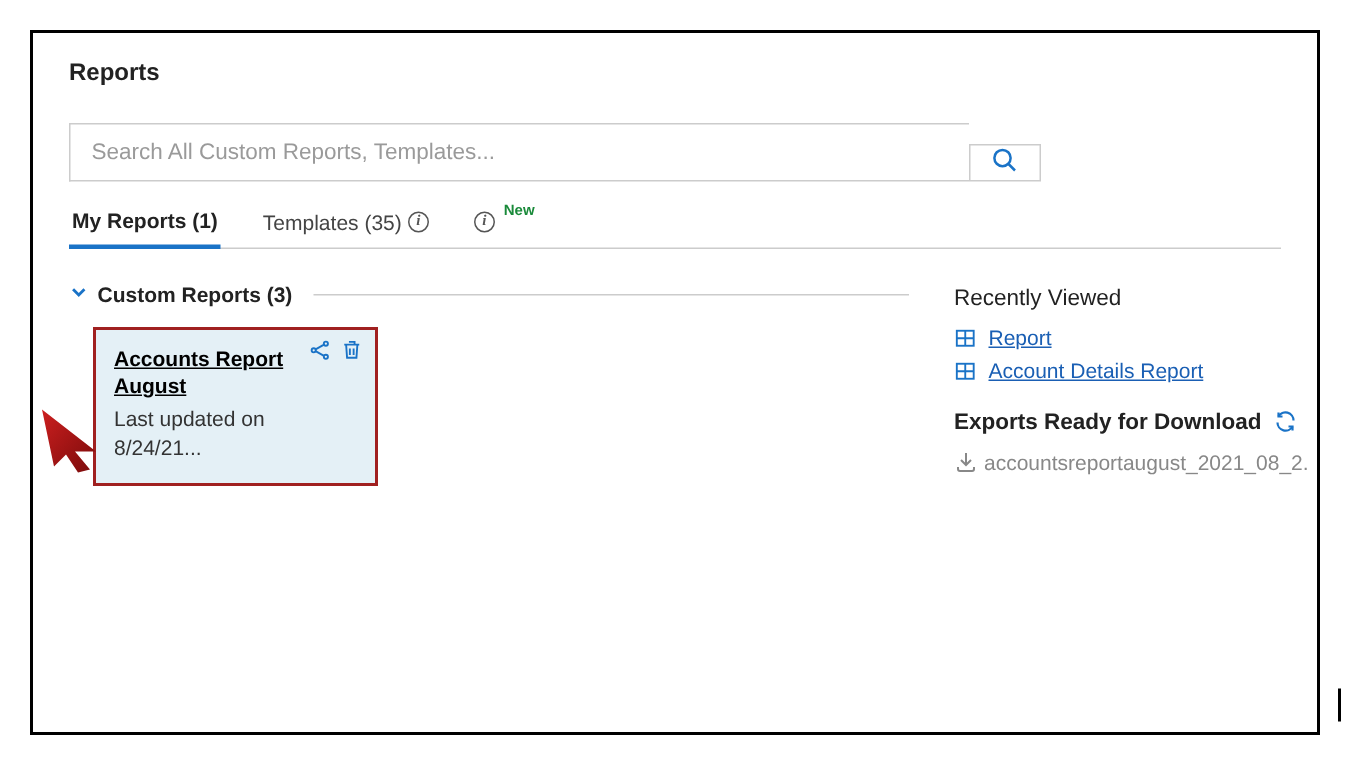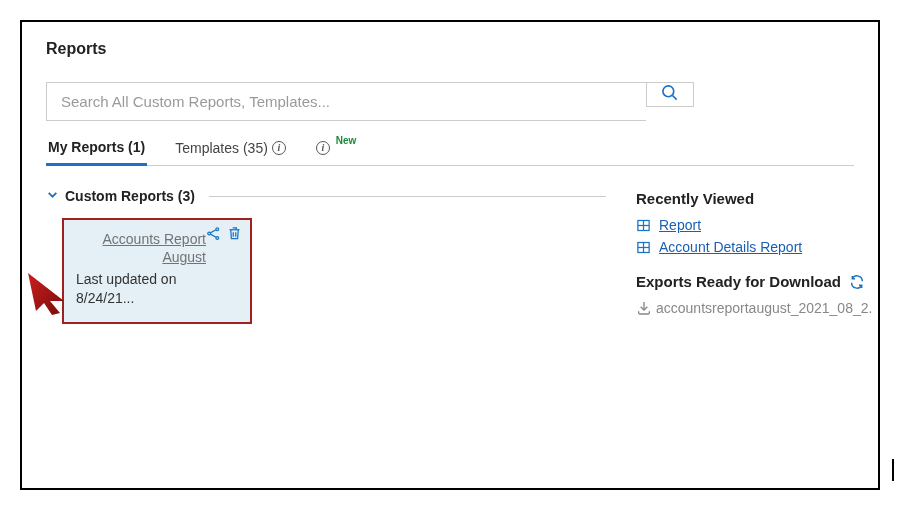--- a/index.html
+++ b/index.html
@@ -19,21 +19,21 @@
       position: relative;
     }
     .page-title {
       font-size: 16px;
       font-weight: bold;
       color: #222;
       margin-bottom: 24px;
     }
     .search-row {
       display: flex;
-      align-items: flex-start;
+      align-items: flex-end;
       margin-bottom: 12px;
     }
     .search-input {
       flex: 0 0 600px;
       border: 1px solid #ccc;
       border-right: none;
       padding: 10px 14px;
       font-size: 15px;
       color: #444;
       outline: none;
@@ -129,61 +129,60 @@
     }
     .card-actions {
       position: absolute;
       top: 6px;
       right: 8px;
       display: flex;
       gap: 6px;
     }
     .card-actions span { cursor: pointer; display: inline-flex; }
     .report-link {
-      color: #737373;
-      font-weight: normal;
+      color: #000000;
+      font-weight: bold;
       text-decoration: underline;
       font-size: 14px;
       display: block;
       max-width: 130px;
       line-height: 1.3;
       cursor: pointer;
-      text-align: right;
     }
     .report-meta {
       font-size: 14px;
       color: #333;
       margin-top: 4px;
       line-height: 1.35;
     }
     .arrow {
       position: absolute;
       left: -2px;
       top: 245px;
       pointer-events: none;
     }
     .side-heading {
       font-size: 15px;
-      font-weight: bold;
+      font-weight: normal;
       color: #222;
       margin-bottom: 10px;
     }
     .rv-item {
       display: flex;
       align-items: center;
       gap: 8px;
       font-size: 14px;
       margin-bottom: 6px;
       cursor: pointer;
     }
     .grid-icon { color: #1a73c7; display: inline-flex; }
     .rv-link { color: #1a5fb4; text-decoration: underline; }
     .exports-heading {
       display: flex;
-      align-items: center;
+      align-items: flex-start;
       gap: 8px;
       font-size: 15px;
       font-weight: bold;
       color: #222;
       margin-top: 18px;
       margin-bottom: 10px;
     }
     .refresh-icon { color: #1a73c7; display: inline-flex; cursor: pointer; }
     .export-item {
       display: flex;

